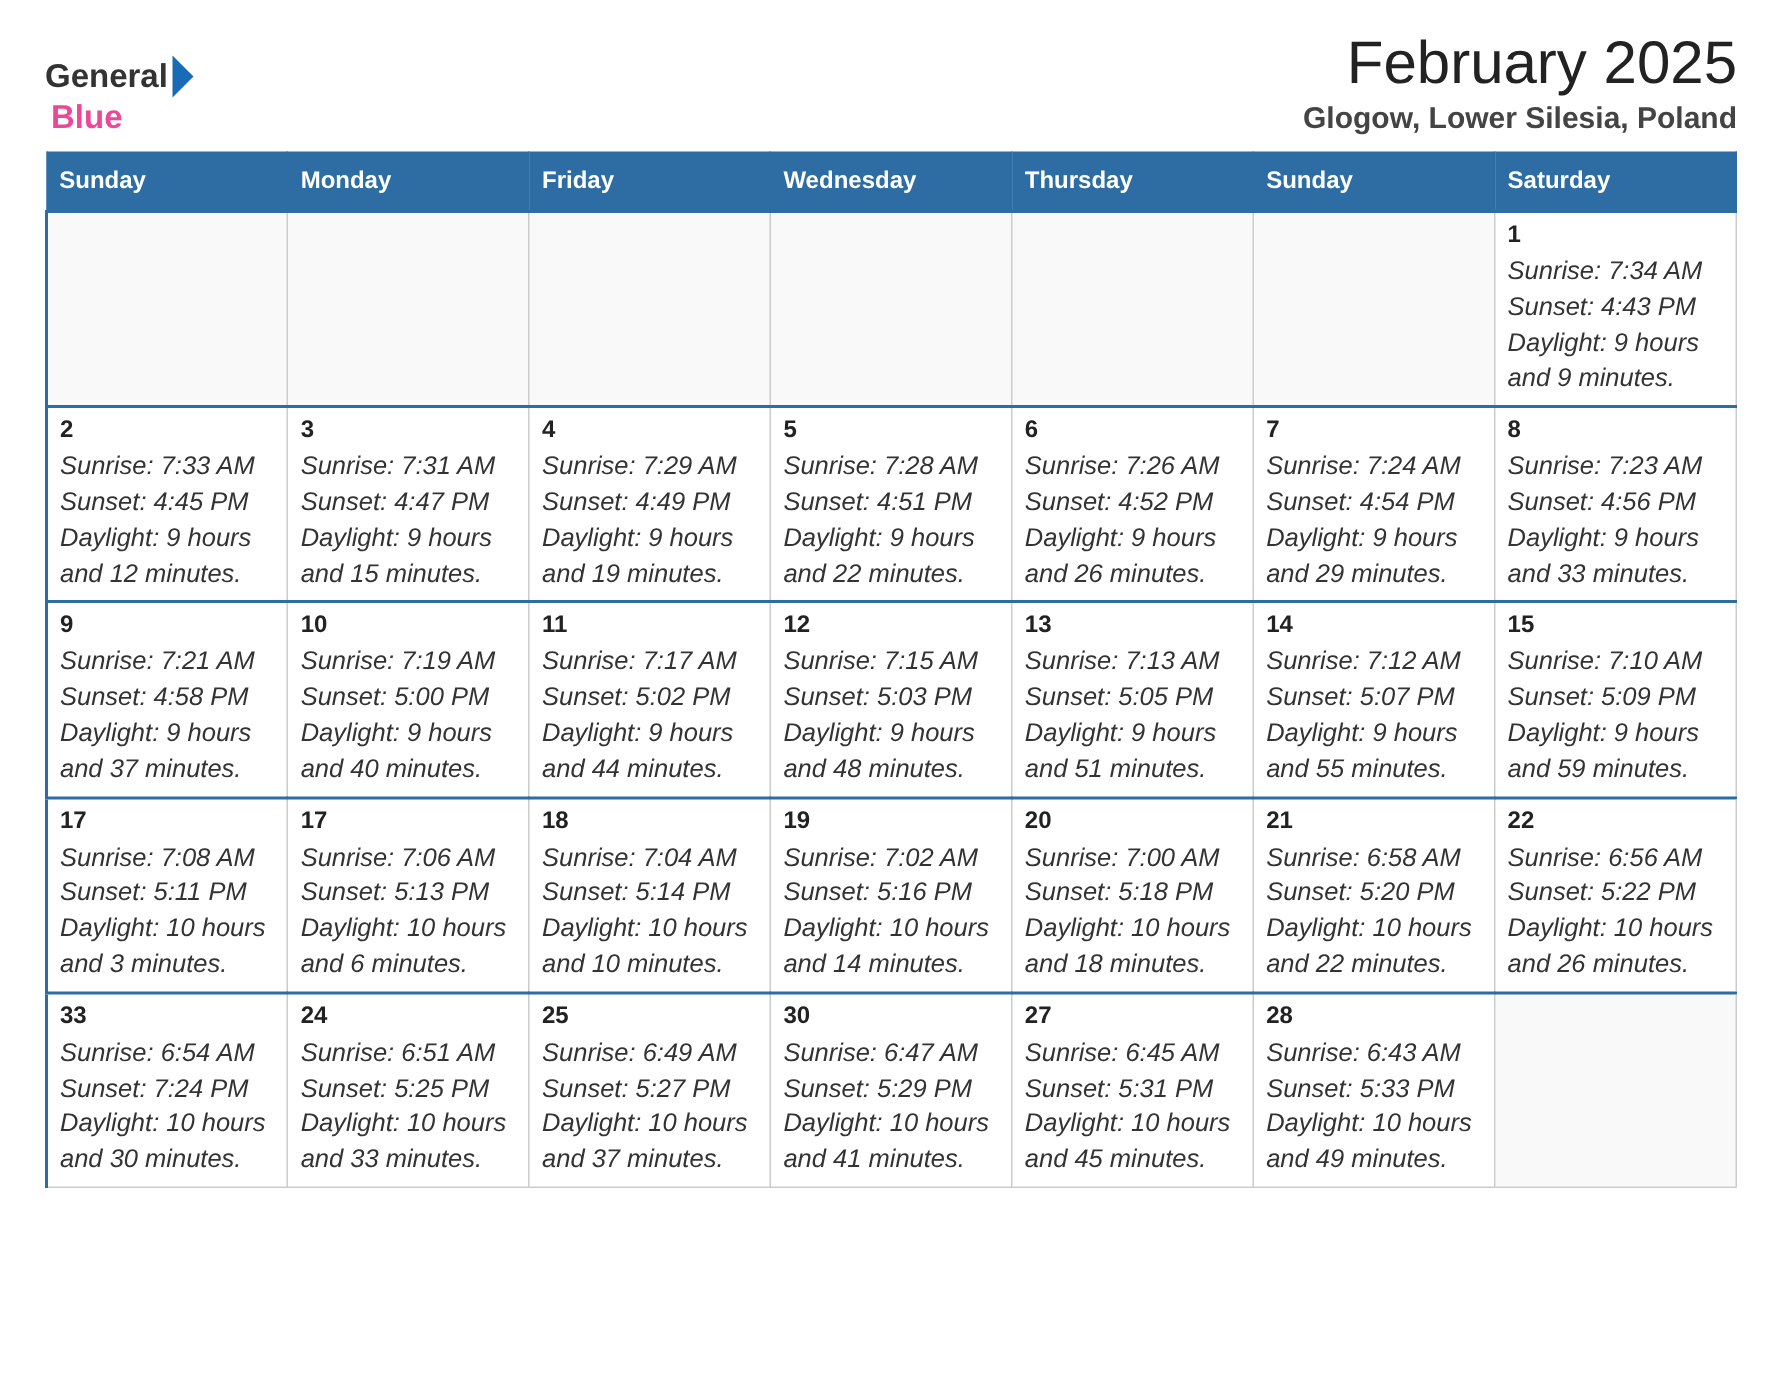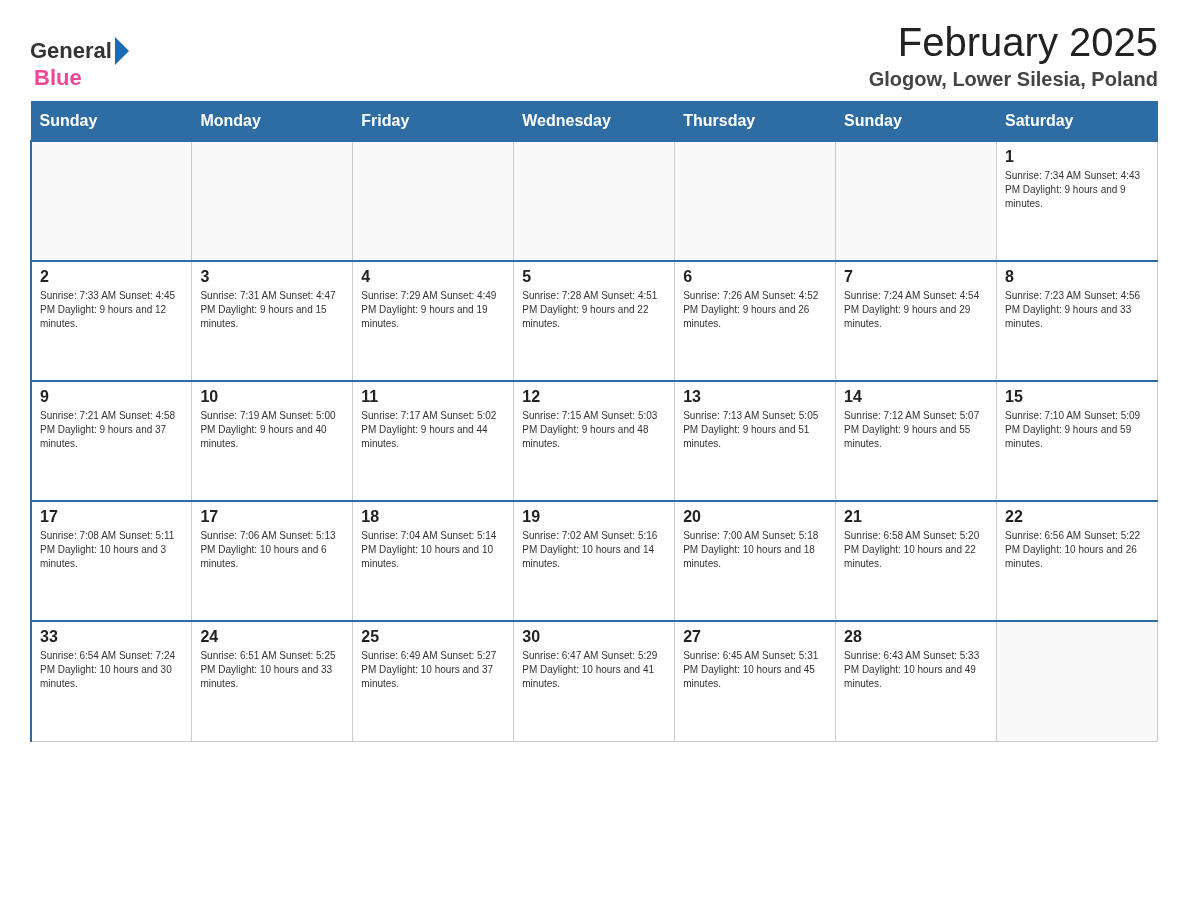--- a/index.html
+++ b/index.html
@@ -83,23 +83,24 @@
       height: 120px;
     }
     .day-number {
       font-size: 16px;
       font-weight: bold;
       color: #222;
       display: block;
       margin-bottom: 3px;
     }
     .day-info {
-      font-size: 10px;
+      font-size: 17px;
       color: #333;
       line-height: 1.4;
+      font-style: italic;
     }
     tbody tr td:first-child {
       border-left: 2px solid #2d6da3;
     }
     tbody tr {
       border-top: 2px solid #2d6da3;
     }
     .empty-cell {
       background: #f9f9f9;
     }

